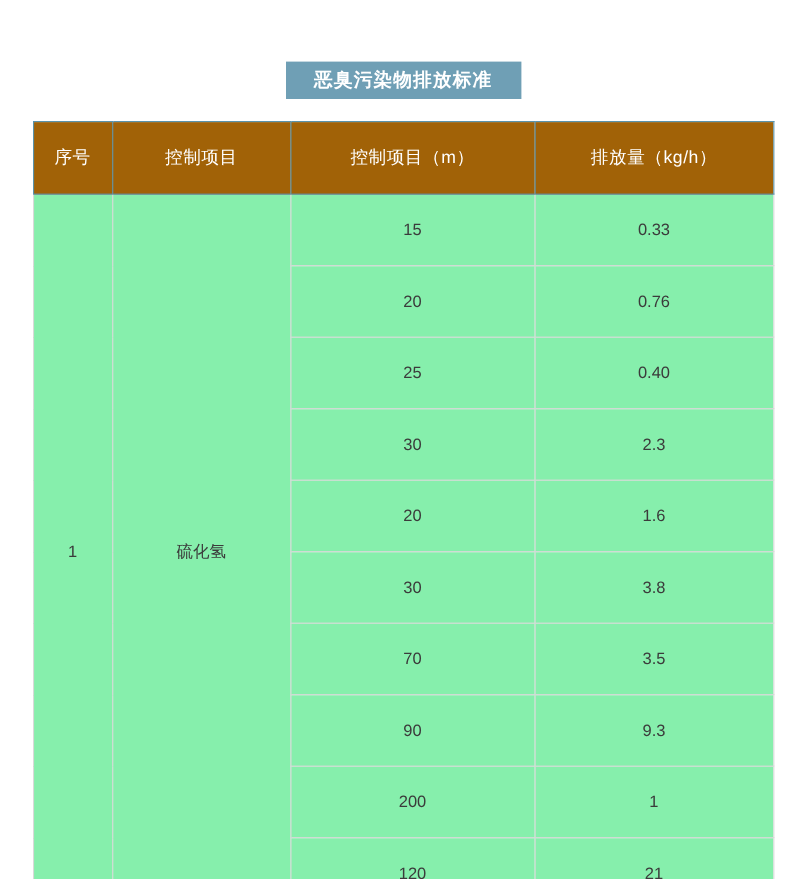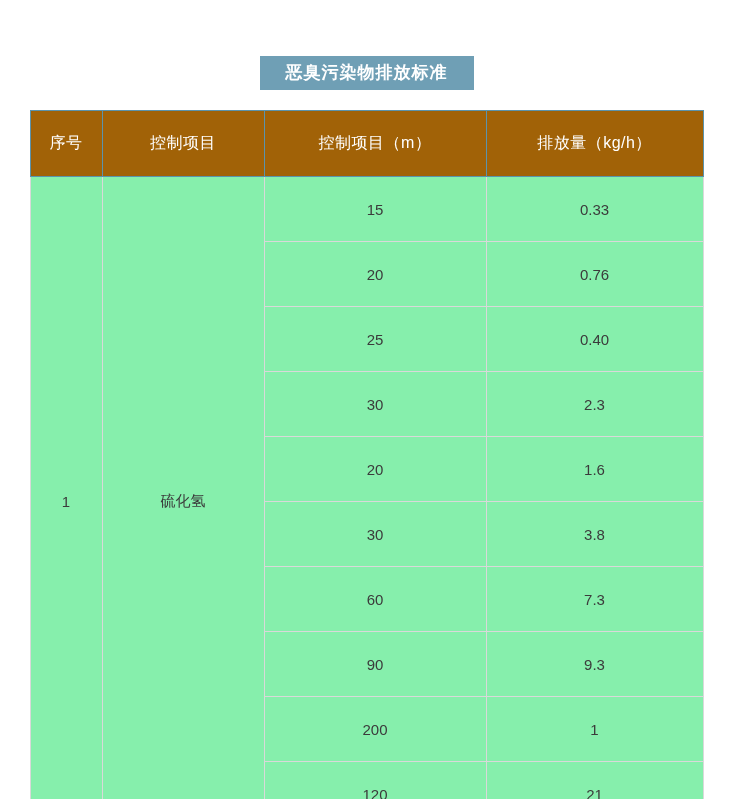--- a/index.html
+++ b/index.html
@@ -117,22 +117,22 @@
         </tr>
         <tr>
           <td class="cell-height">20</td>
           <td class="cell-amount">1.6</td>
         </tr>
         <tr>
           <td class="cell-height">30</td>
           <td class="cell-amount">3.8</td>
         </tr>
         <tr>
-          <td class="cell-height">60</td>
-          <td class="cell-amount">7.3</td>
+          <td class="cell-height">70</td>
+          <td class="cell-amount">3.5</td>
         </tr>
         <tr>
           <td class="cell-height">90</td>
           <td class="cell-amount">9.3</td>
         </tr>
         <tr>
           <td class="cell-height">200</td>
           <td class="cell-amount">1</td>
         </tr>
         <tr>

